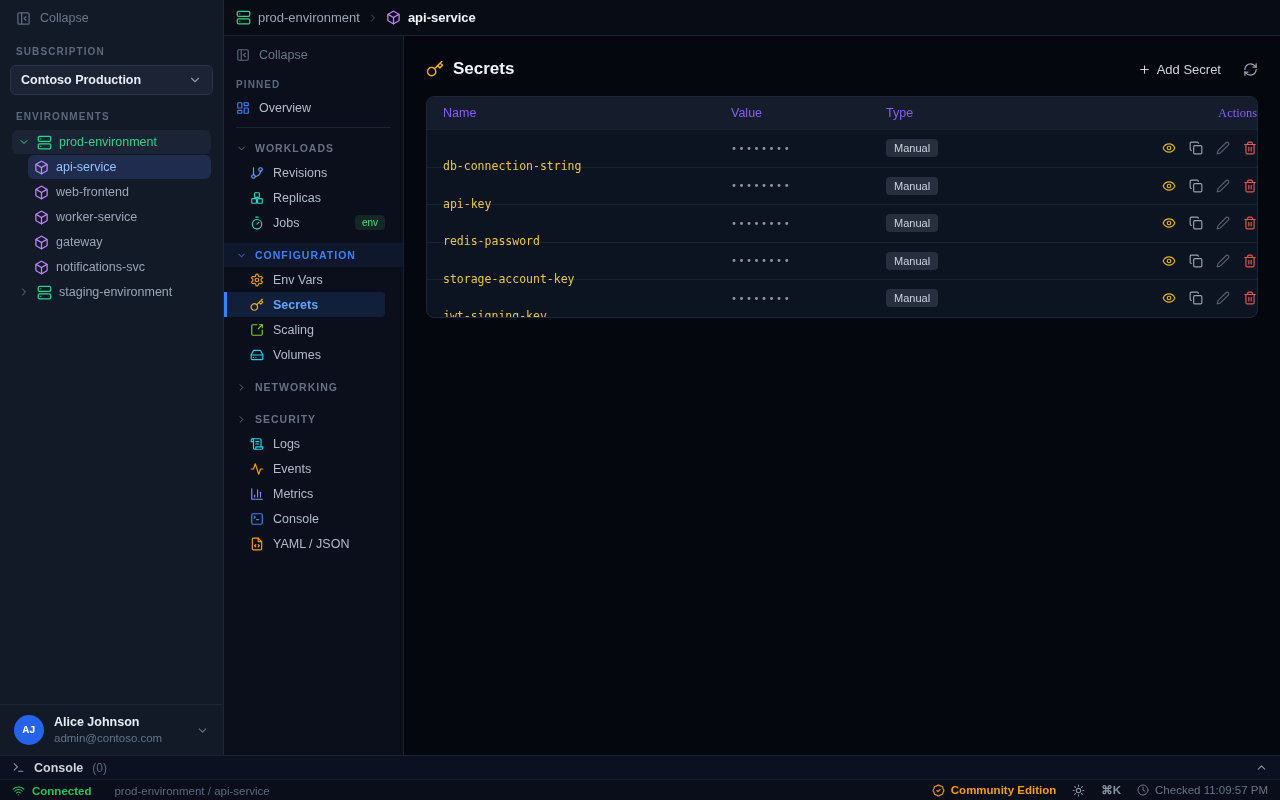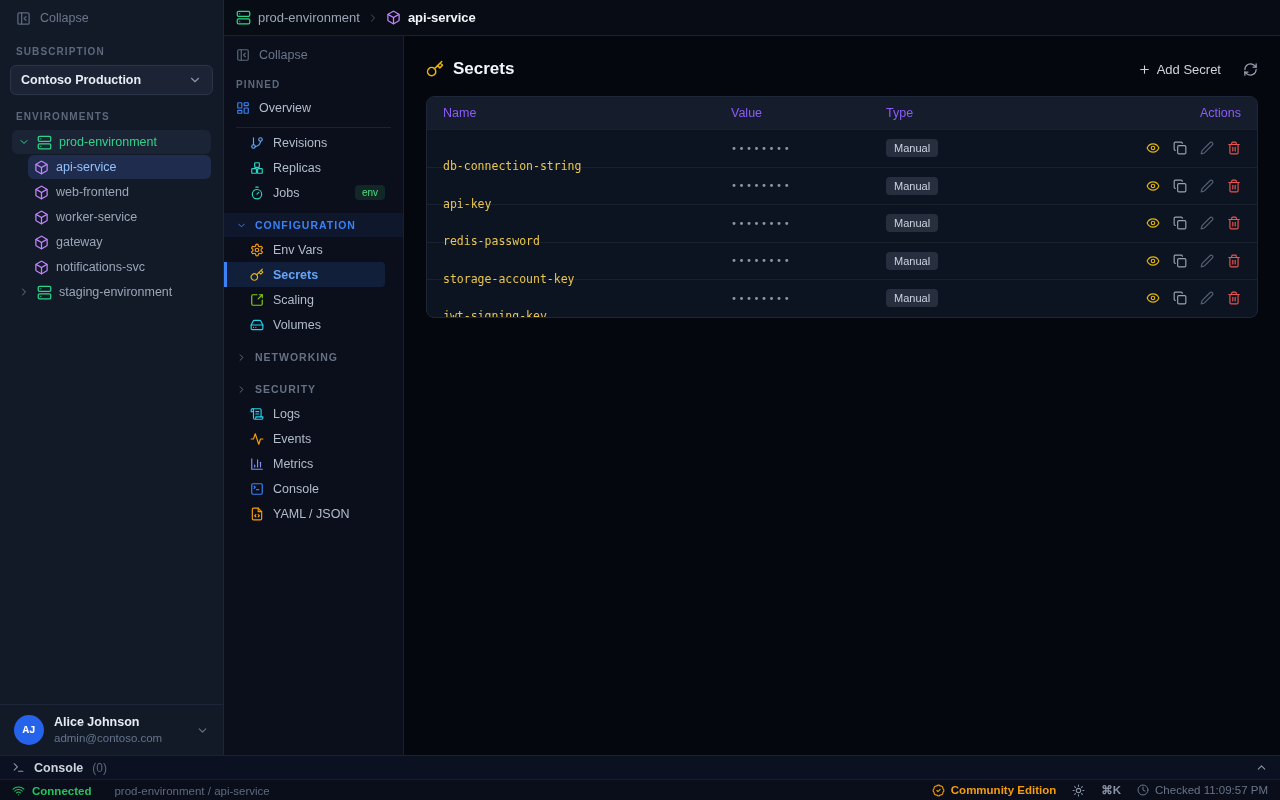--- a/index.html
+++ b/index.html
@@ -68,21 +68,21 @@
   .add-btn { display:flex; align-items:center; gap:6px; color:#cdd4df; font-size:13px; }
   .add-btn .icon { width:13px; height:13px; }
   .refresh-btn { margin-left:22px; width:15px; height:15px; color:#9aa4b4; }
 
   .table { border:1px solid #1e2737; border-radius:8px; background:#0c1321; overflow:hidden; }
   .trow { display:flex; align-items:center; height:37.5px; border-top:1px solid #19212f; font-size:12px; }
   .thead { height:32px; background:#151d2d; border-top:none; font-size:12.5px; color:#8b5cf6; }
   .col-name { flex:0 0 304px; padding-left:16px; min-width:0; }
   .col-value { flex:0 0 155px; }
   .col-type { flex:1; }
-  .col-actions { flex:0 0 130px; text-align:right; padding-right:16px; }
+  .col-actions { flex:0 0 130px; text-align:right; padding-right:0;font-family:Liberation Serif, serif; }
   .name-cell { font-family:"DejaVu Sans Mono", monospace; font-size:11.5px; color:#e9c64d;margin-top:36px; }
   .value-cell { font-family:"DejaVu Sans Mono", monospace; font-size:10px; letter-spacing:1.5px; color:#8d96a5; }
   .type-badge { display:inline-block; background:#272f3f; color:#ccd3de; font-size:11px; padding:3px 8px; border-radius:4px; }
   .actions-cell { display:flex; justify-content:flex-end; gap:13px; }
   .act { width:14px; height:14px; }
 
   
   .console-bar { height:24px; flex:none; background:#0b1120; border-top:1px solid #1a2333; display:flex; align-items:center; gap:9px; padding:0 12px; }
   .console-bar .prompt { width:13px; height:13px; color:#8c96a5; }
   .console-label { font-size:12.5px; font-weight:700; color:#cdd4de; }
@@ -278,20 +278,28 @@
                   <svg viewBox="0 0 24 24" fill="none" stroke="currentColor" stroke-width="2" stroke-linecap="round" stroke-linejoin="round">
                     <rect x="3" y="3" width="7" height="9" rx="1"></rect>
                     <rect x="14" y="3" width="7" height="5" rx="1"></rect>
                     <rect x="14" y="12" width="7" height="9" rx="1"></rect>
                     <rect x="3" y="16" width="7" height="5" rx="1"></rect>
                   </svg>
                 </span>
                 <span>Overview</span>
               </div>
               <div class="nav-divider"></div>
+              <div class="nav-section-h">
+                <span class="icon chev">
+                  <svg viewBox="0 0 24 24" fill="none" stroke="currentColor" stroke-width="2" stroke-linecap="round" stroke-linejoin="round">
+                    <path d="m6 9 6 6 6-6"></path>
+                  </svg>
+                </span>
+                <span>WORKLOADS</span>
+              </div>
               <div class="nav-sub">
                 <div class="nav-item">
                   <span class="icon " style="color: rgb(96, 165, 250);">
                     <svg viewBox="0 0 24 24" fill="none" stroke="currentColor" stroke-width="2" stroke-linecap="round" stroke-linejoin="round">
                       <line x1="6" y1="3" x2="6" y2="15"></line>
                       <circle cx="18" cy="6" r="3"></circle>
                       <circle cx="6" cy="18" r="3"></circle>
                       <path d="M18 9a9 9 0 0 1-9 9"></path>
                     </svg>
                   </span>

